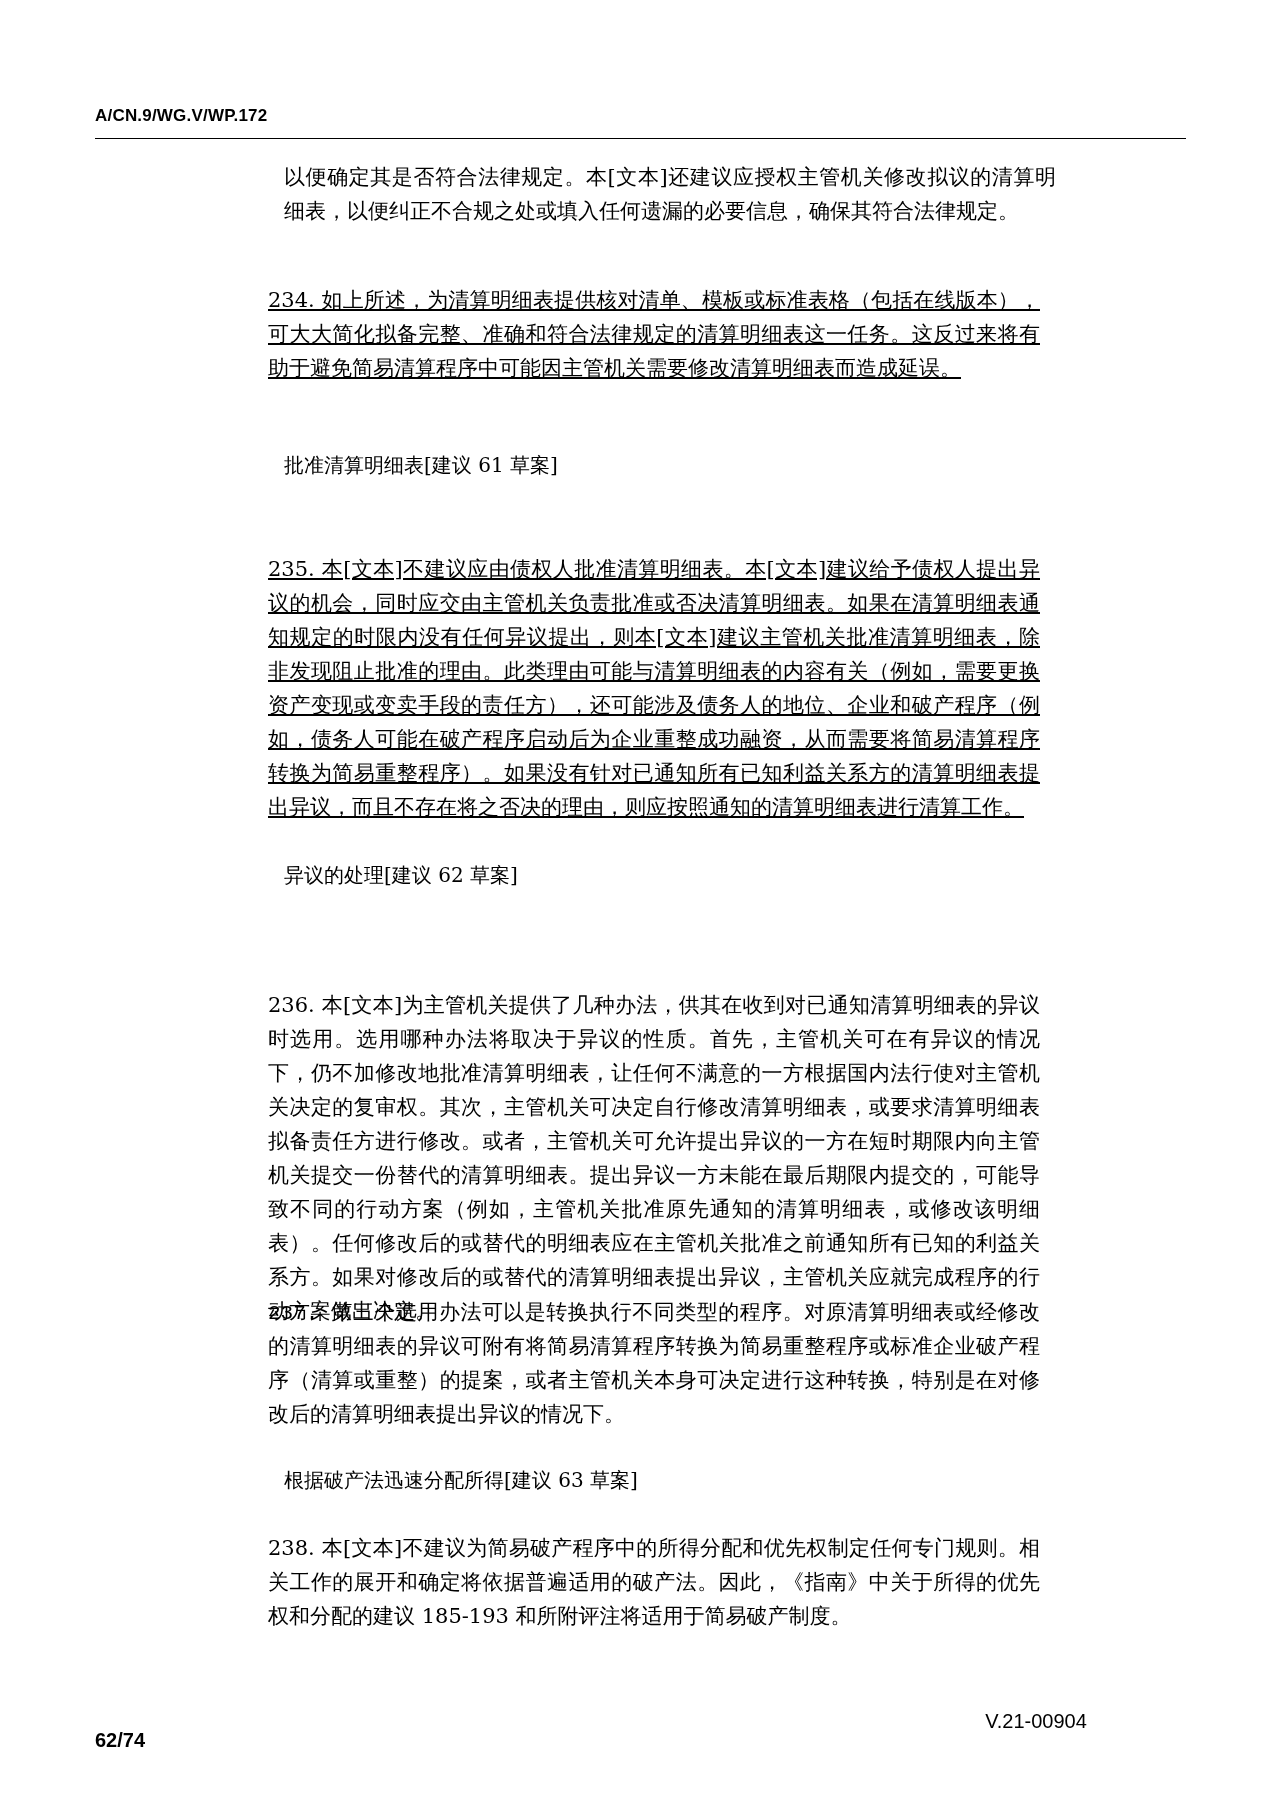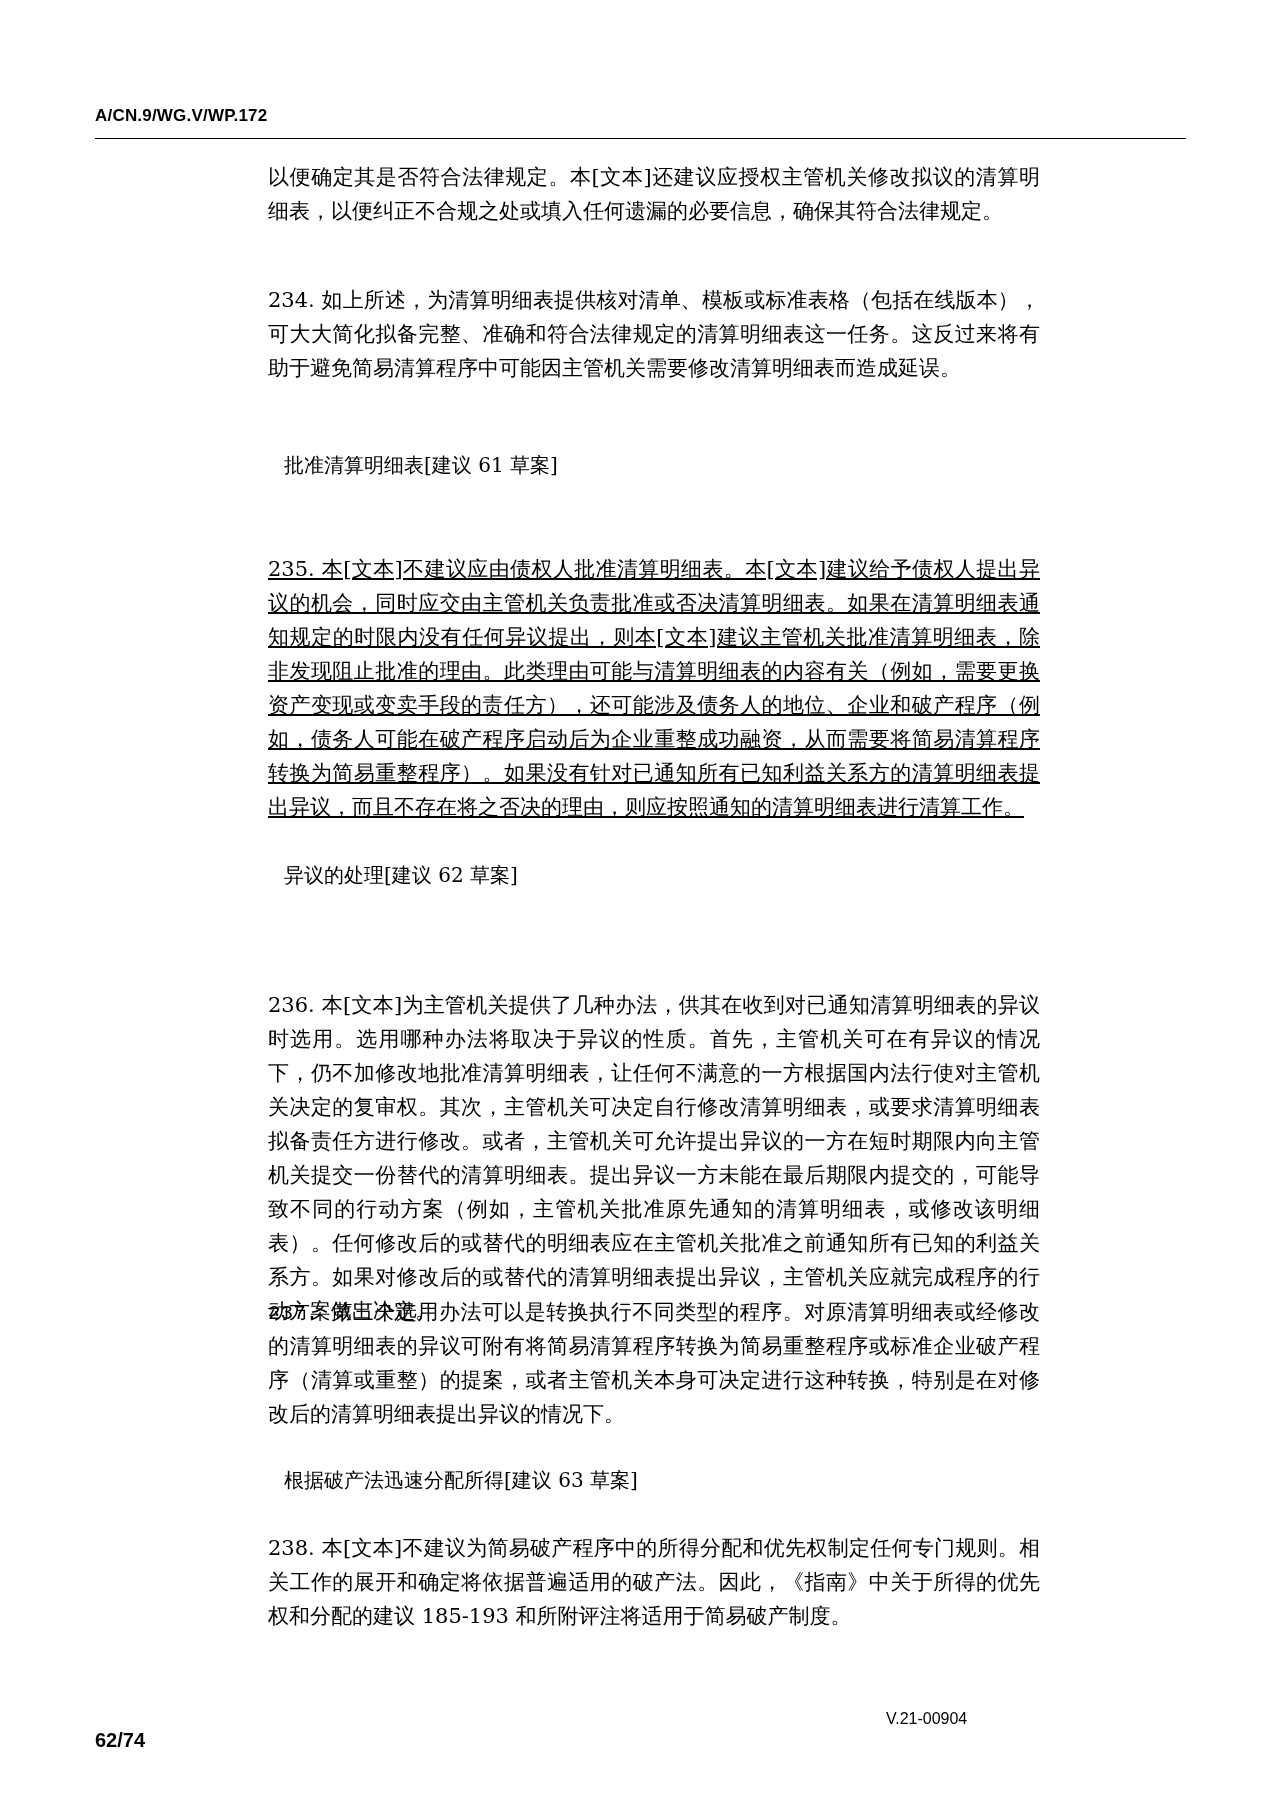--- a/index.html
+++ b/index.html
@@ -51,22 +51,22 @@
       left: 284px;
       width: 760px;
       margin: 0;
       font-family: "DejaVu Serif", "Liberation Serif", serif;
       font-weight: normal;
       font-size: 20px;
       line-height: 28px;
       color: #000000;
       white-space: nowrap;
     }
-    .pos-intro { top: 160px; }
-    .pos-234   { top: 283px; }
+    .pos-intro { top: 160px; margin-left: 16px; }
+    .pos-234   { top: 283px; text-decoration: underline; }
     .pos-h61   { top: 451px; }
     .pos-235   { top: 552px; text-decoration: underline; }
     .pos-h62   { top: 861px; }
     .pos-236   { top: 988px; }
     .pos-237   { top: 1297px; font-family: Liberation Mono, monospace; }
     .pos-h63   { top: 1466px; }
     .pos-238   { top: 1531px; }
     .page-number {
       position: absolute;
       left: 95px;
@@ -74,23 +74,23 @@
       font-family: "Liberation Sans", "DejaVu Sans", sans-serif;
       font-weight: bold;
       font-size: 20px;
       color: #000000;
     }
     .job-number {
       position: absolute;
       left: 886px;
       top: 1710px;
       width: 300px;
-      text-align: left;
+      text-align: center;
       font-family: "Liberation Sans", "DejaVu Sans", sans-serif;
-      font-size: 16px;
+      font-size: 20px;
       color: #000000;
     }
   </style>
 </head>
 <body>
 
 <div class="page">
 
   <div class="doc-symbol">A/CN.9/WG.V/WP.172</div>
 

